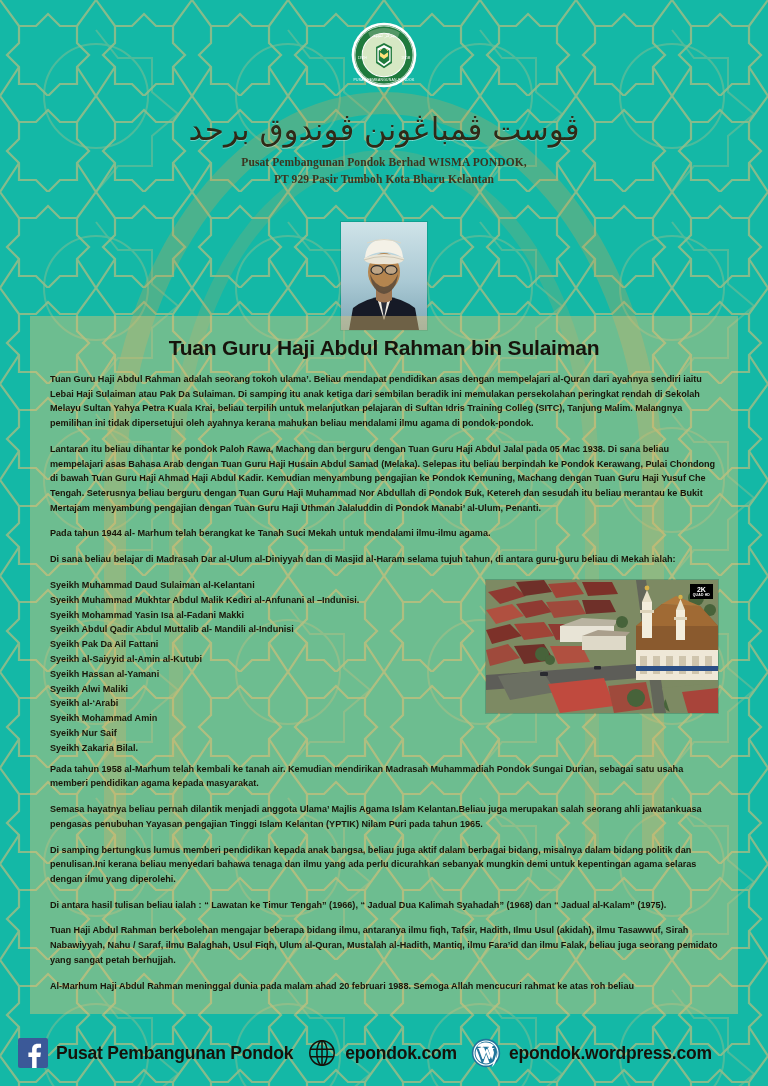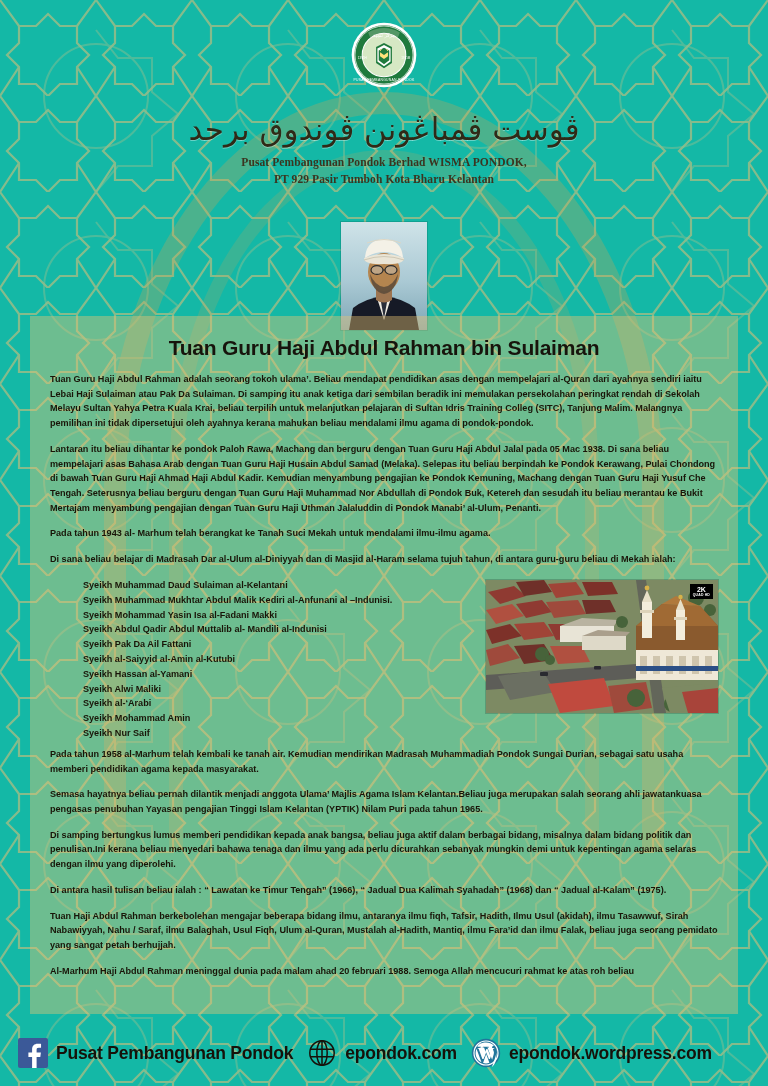--- a/index.html
+++ b/index.html
@@ -120,21 +120,20 @@
   ul.teachers{
     list-style:none;
     margin:0 0 6px 0;
     padding:0;
   }
   ul.teachers li{
     font-size:9.1px;
     font-weight:bold;
     color:#191508;
     line-height:1.63;
-    margin-left:33px;
   }
 
   
   .aerial-wrap{
     float:right;
     width:232px;height:133px;
     margin:2px 0 4px 14px;
     position:relative;
     box-shadow:0 0 0 1px rgba(0,0,0,.18);
   }
@@ -263,21 +262,21 @@
       <path d="M26 21 Q43 14 60 21" stroke="#dcd6c4" stroke-width="1" fill="none"></path>
     </svg>
   </div>
 
   <div class="card">
 
     <div class="title">Tuan Guru Haji Abdul Rahman bin Sulaiman</div>
 
     <p class="body">Tuan Guru Haji Abdul Rahman adalah seorang tokoh ulama’. Beliau mendapat pendidikan asas dengan mempelajari al-Quran dari ayahnya sendiri iaitu Lebai Haji Sulaiman atau Pak Da Sulaiman. Di samping itu anak ketiga dari sembilan beradik ini memulakan persekolahan peringkat rendah di Sekolah Melayu Sultan Yahya Petra Kuala Krai, beliau terpilih untuk melanjutkan pelajaran di Sultan Idris Training Colleg (SITC), Tanjung Malim. Malangnya pemilihan ini tidak dipersetujui oleh ayahnya kerana mahukan beliau mendalami  ilmu agama di pondok-pondok.</p>
     <p class="body">Lantaran itu beliau dihantar ke pondok Paloh Rawa, Machang dan berguru dengan Tuan Guru Haji Abdul Jalal  pada 05 Mac 1938. Di sana beliau mempelajari asas Bahasa Arab  dengan Tuan Guru Haji Husain Abdul Samad (Melaka). Selepas itu beliau berpindah ke Pondok Kerawang, Pulai Chondong di bawah Tuan Guru Haji Ahmad Haji Abdul Kadir. Kemudian menyambung pengajian ke Pondok Kemuning, Machang dengan Tuan Guru Haji Yusuf  Che Tengah. Seterusnya beliau berguru dengan Tuan Guru Haji Muhammad Nor Abdullah di Pondok Buk, Ketereh dan sesudah itu beliau merantau  ke Bukit Mertajam menyambung pengajian dengan Tuan Guru Haji Uthman Jalaluddin di Pondok Manabi’ al-Ulum, Penanti.</p>
-    <p class="body">Pada tahun 1943 al- Marhum telah berangkat ke Tanah Suci Mekah untuk mendalami ilmu-ilmu agama.</p>
+    <p class="body">Pada tahun 1944 al- Marhum telah berangkat ke Tanah Suci Mekah untuk mendalami ilmu-ilmu agama.</p>
     <p class="body">Di sana beliau belajar di Madrasah Dar al-Ulum al-Diniyyah dan di Masjid al-Haram selama tujuh tahun, di antara guru-guru beliau di Mekah ialah:</p>
 
     <div class="aerial-wrap">
       <svg class="aerial" viewBox="0 0 232 133" preserveAspectRatio="none">
         <rect width="232" height="133" fill="#6d7a58"></rect>
 
         <rect x="0" y="0" width="232" height="133" fill="#7d8a63"></rect>
         <path d="M0 95 L232 78 L232 92 L0 110 Z" fill="#5d5d58"></path>
         <path d="M150 0 L168 133 L180 133 L160 0 Z" fill="#5d5d58" opacity=".8"></path>
 
@@ -366,20 +365,21 @@
       <li>Syeikh Muhammad Mukhtar Abdul Malik Kediri al-Anfunani al –Indunisi.</li>
       <li>Syeikh Mohammad Yasin Isa al-Fadani Makki</li>
       <li>Syeikh Abdul Qadir Abdul Muttalib al- Mandili al-Indunisi</li>
       <li>Syeikh Pak Da Ail Fattani</li>
       <li>Syeikh al-Saiyyid al-Amin al-Kutubi</li>
       <li>Syeikh Hassan al-Yamani</li>
       <li>Syeikh Alwi Maliki</li>
       <li>Syeikh al-‘Arabi</li>
       <li>Syeikh Mohammad Amin</li>
       <li>Syeikh Nur Saif</li>
+      <li>Syeikh Zakaria Bilal.</li>
     </ul>
 
     <p class="body">Pada tahun 1958 al-Marhum telah kembali ke tanah air. Kemudian mendirikan Madrasah Muhammadiah Pondok Sungai Durian, sebagai satu usaha memberi pendidikan agama kepada masyarakat.</p>
     <p class="body">Semasa hayatnya beliau pernah dilantik menjadi anggota Ulama’ Majlis Agama Islam Kelantan.Beliau juga merupakan salah seorang ahli jawatankuasa pengasas penubuhan Yayasan pengajian Tinggi Islam Kelantan (YPTIK) Nilam Puri pada tahun 1965.</p>
     <p class="body">Di samping bertungkus lumus memberi pendidikan kepada anak bangsa, beliau juga aktif dalam berbagai bidang, misalnya dalam bidang politik dan penulisan.Ini kerana beliau menyedari bahawa tenaga dan ilmu yang ada perlu dicurahkan sebanyak mungkin demi untuk kepentingan agama selaras dengan ilmu yang diperolehi.</p>
     <p class="body">Di antara hasil tulisan beliau ialah : “ Lawatan ke Timur Tengah” (1966), “ Jadual Dua Kalimah Syahadah” (1968) dan “ Jadual al-Kalam” (1975).</p>
     <p class="body">Tuan Haji Abdul Rahman berkebolehan mengajar beberapa bidang ilmu, antaranya ilmu fiqh, Tafsir, Hadith, Ilmu Usul (akidah),  ilmu Tasawwuf, Sirah Nabawiyyah, Nahu / Saraf, ilmu Balaghah, Usul Fiqh, Ulum al-Quran, Mustalah al-Hadith, Mantiq, ilmu Fara’id dan ilmu Falak, beliau juga seorang pemidato yang sangat petah berhujjah.</p>
     <p class="body">Al-Marhum Haji Abdul Rahman meninggal dunia pada malam ahad 20 februari 1988. Semoga Allah mencucuri rahmat ke atas roh beliau</p>
   </div>
 

